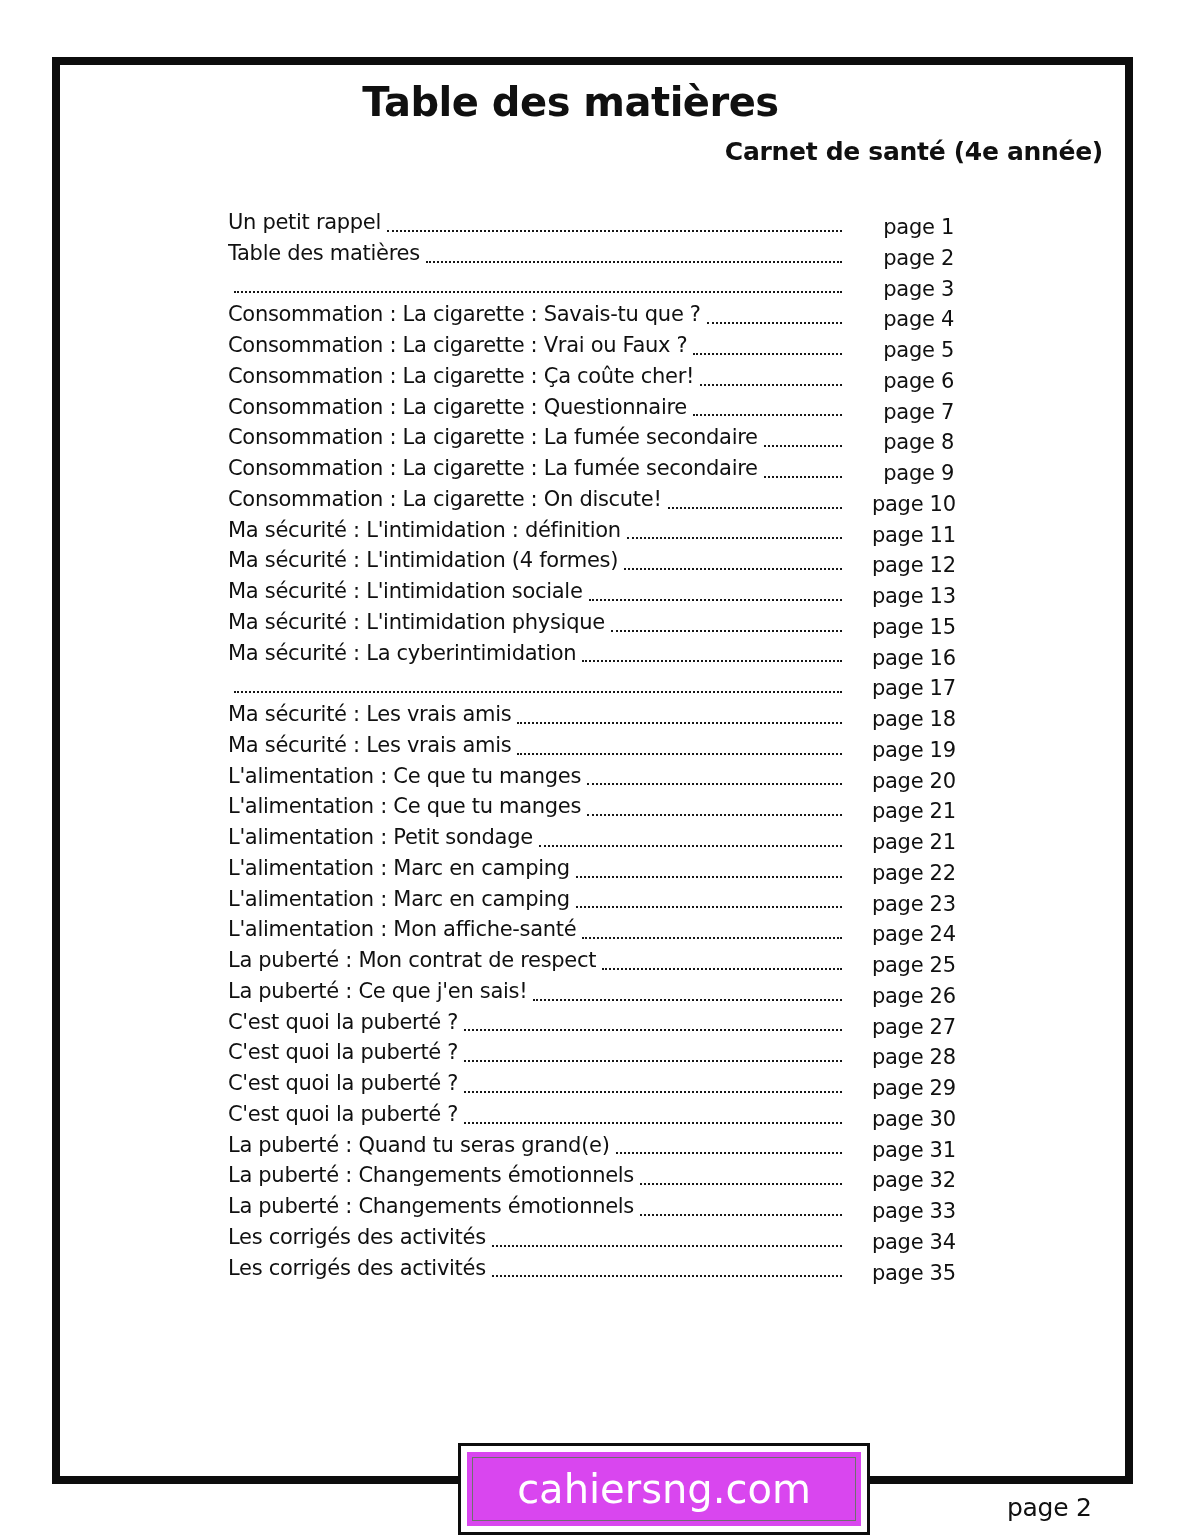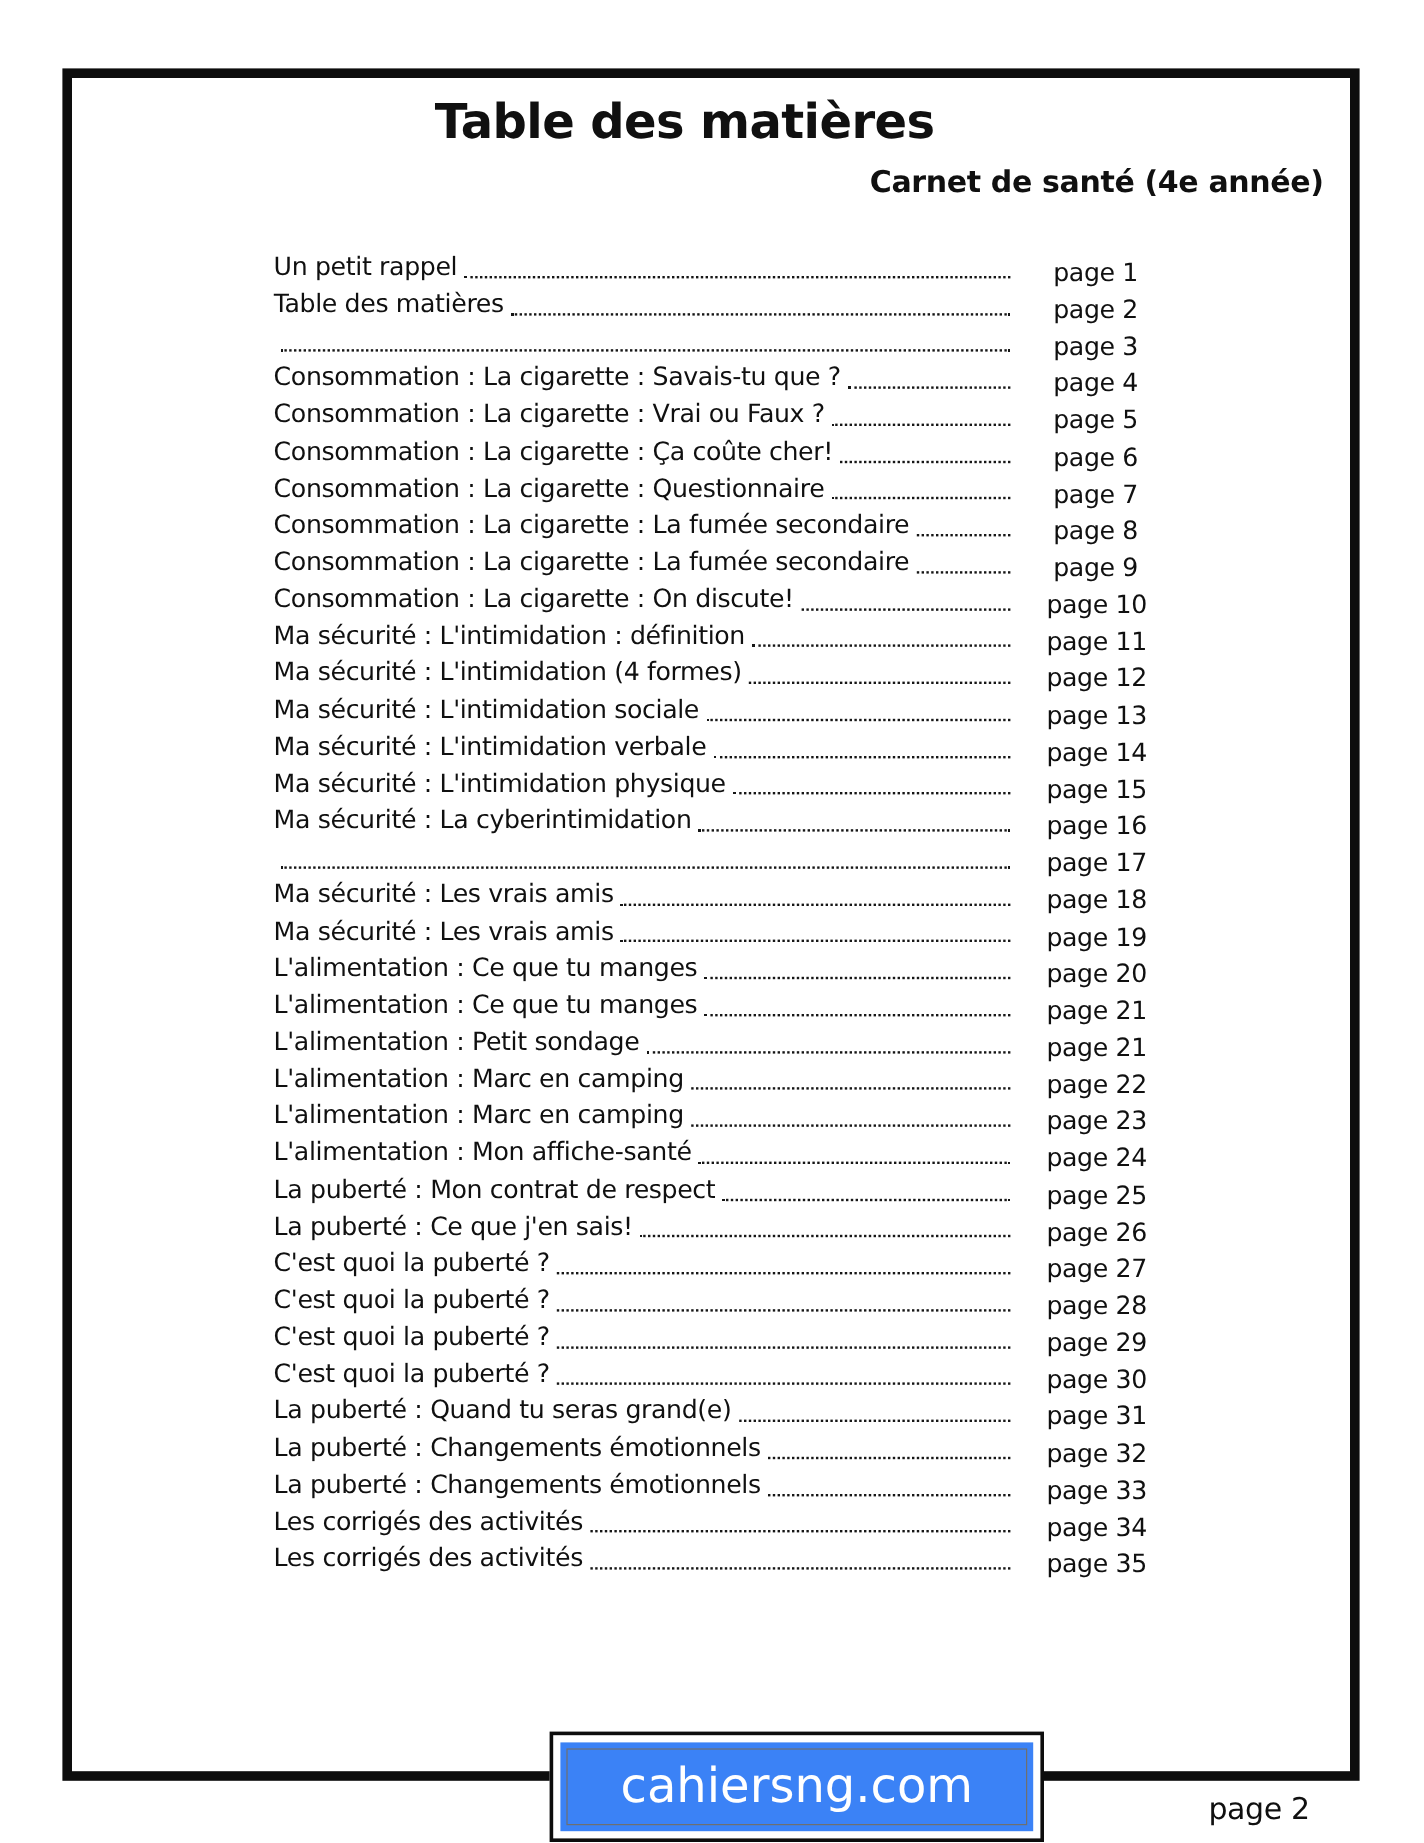--- a/index.html
+++ b/index.html
@@ -77,42 +77,42 @@
     min-width: 10px;
     align-self: flex-end;
     border-bottom: 2px dotted #161616;
     margin: 0 0 9px 6px;
     height: 2px;
   }
 
   .toc-row .pagenum {
     flex: 0 0 auto;
     width: 84px;
-    text-align: center;
+    text-align: right;
     position: relative;
     top: 5px;
     padding-left: 2px;
     margin-left: 28px;
   }
 
   .footer-box-outer {
     position: absolute;
     left: 398px;
     top: 1378px;
     width: 412px;
     height: 92px;
     border: 3px solid #0d0d0d;
     background: #ffffff;
     padding: 6px;
   }
 
   .footer-box-inner {
     width: 100%;
     height: 100%;
-    background: #3b82f6;
+    background: #d946ef;
     position: relative;
     display: flex;
     align-items: center;
     justify-content: center;
   }
 
   .footer-box-outline {
     position: absolute;
     inset: 5px;
     border: 1px solid #6f6f6f;
@@ -203,25 +203,20 @@
         <span class="entry-label">Ma sécurité : L'intimidation (4 formes)</span>
         <span class="leader"></span>
         <span class="pagenum">page 12</span>
       </div>
       <div class="toc-row">
         <span class="entry-label">Ma sécurité : L'intimidation sociale</span>
         <span class="leader"></span>
         <span class="pagenum">page 13</span>
       </div>
       <div class="toc-row">
-        <span class="entry-label">Ma sécurité : L'intimidation verbale</span>
-        <span class="leader"></span>
-        <span class="pagenum">page 14</span>
-      </div>
-      <div class="toc-row">
         <span class="entry-label">Ma sécurité : L'intimidation physique</span>
         <span class="leader"></span>
         <span class="pagenum">page 15</span>
       </div>
       <div class="toc-row">
         <span class="entry-label">Ma sécurité : La cyberintimidation</span>
         <span class="leader"></span>
         <span class="pagenum">page 16</span>
       </div>
       <div class="toc-row">

